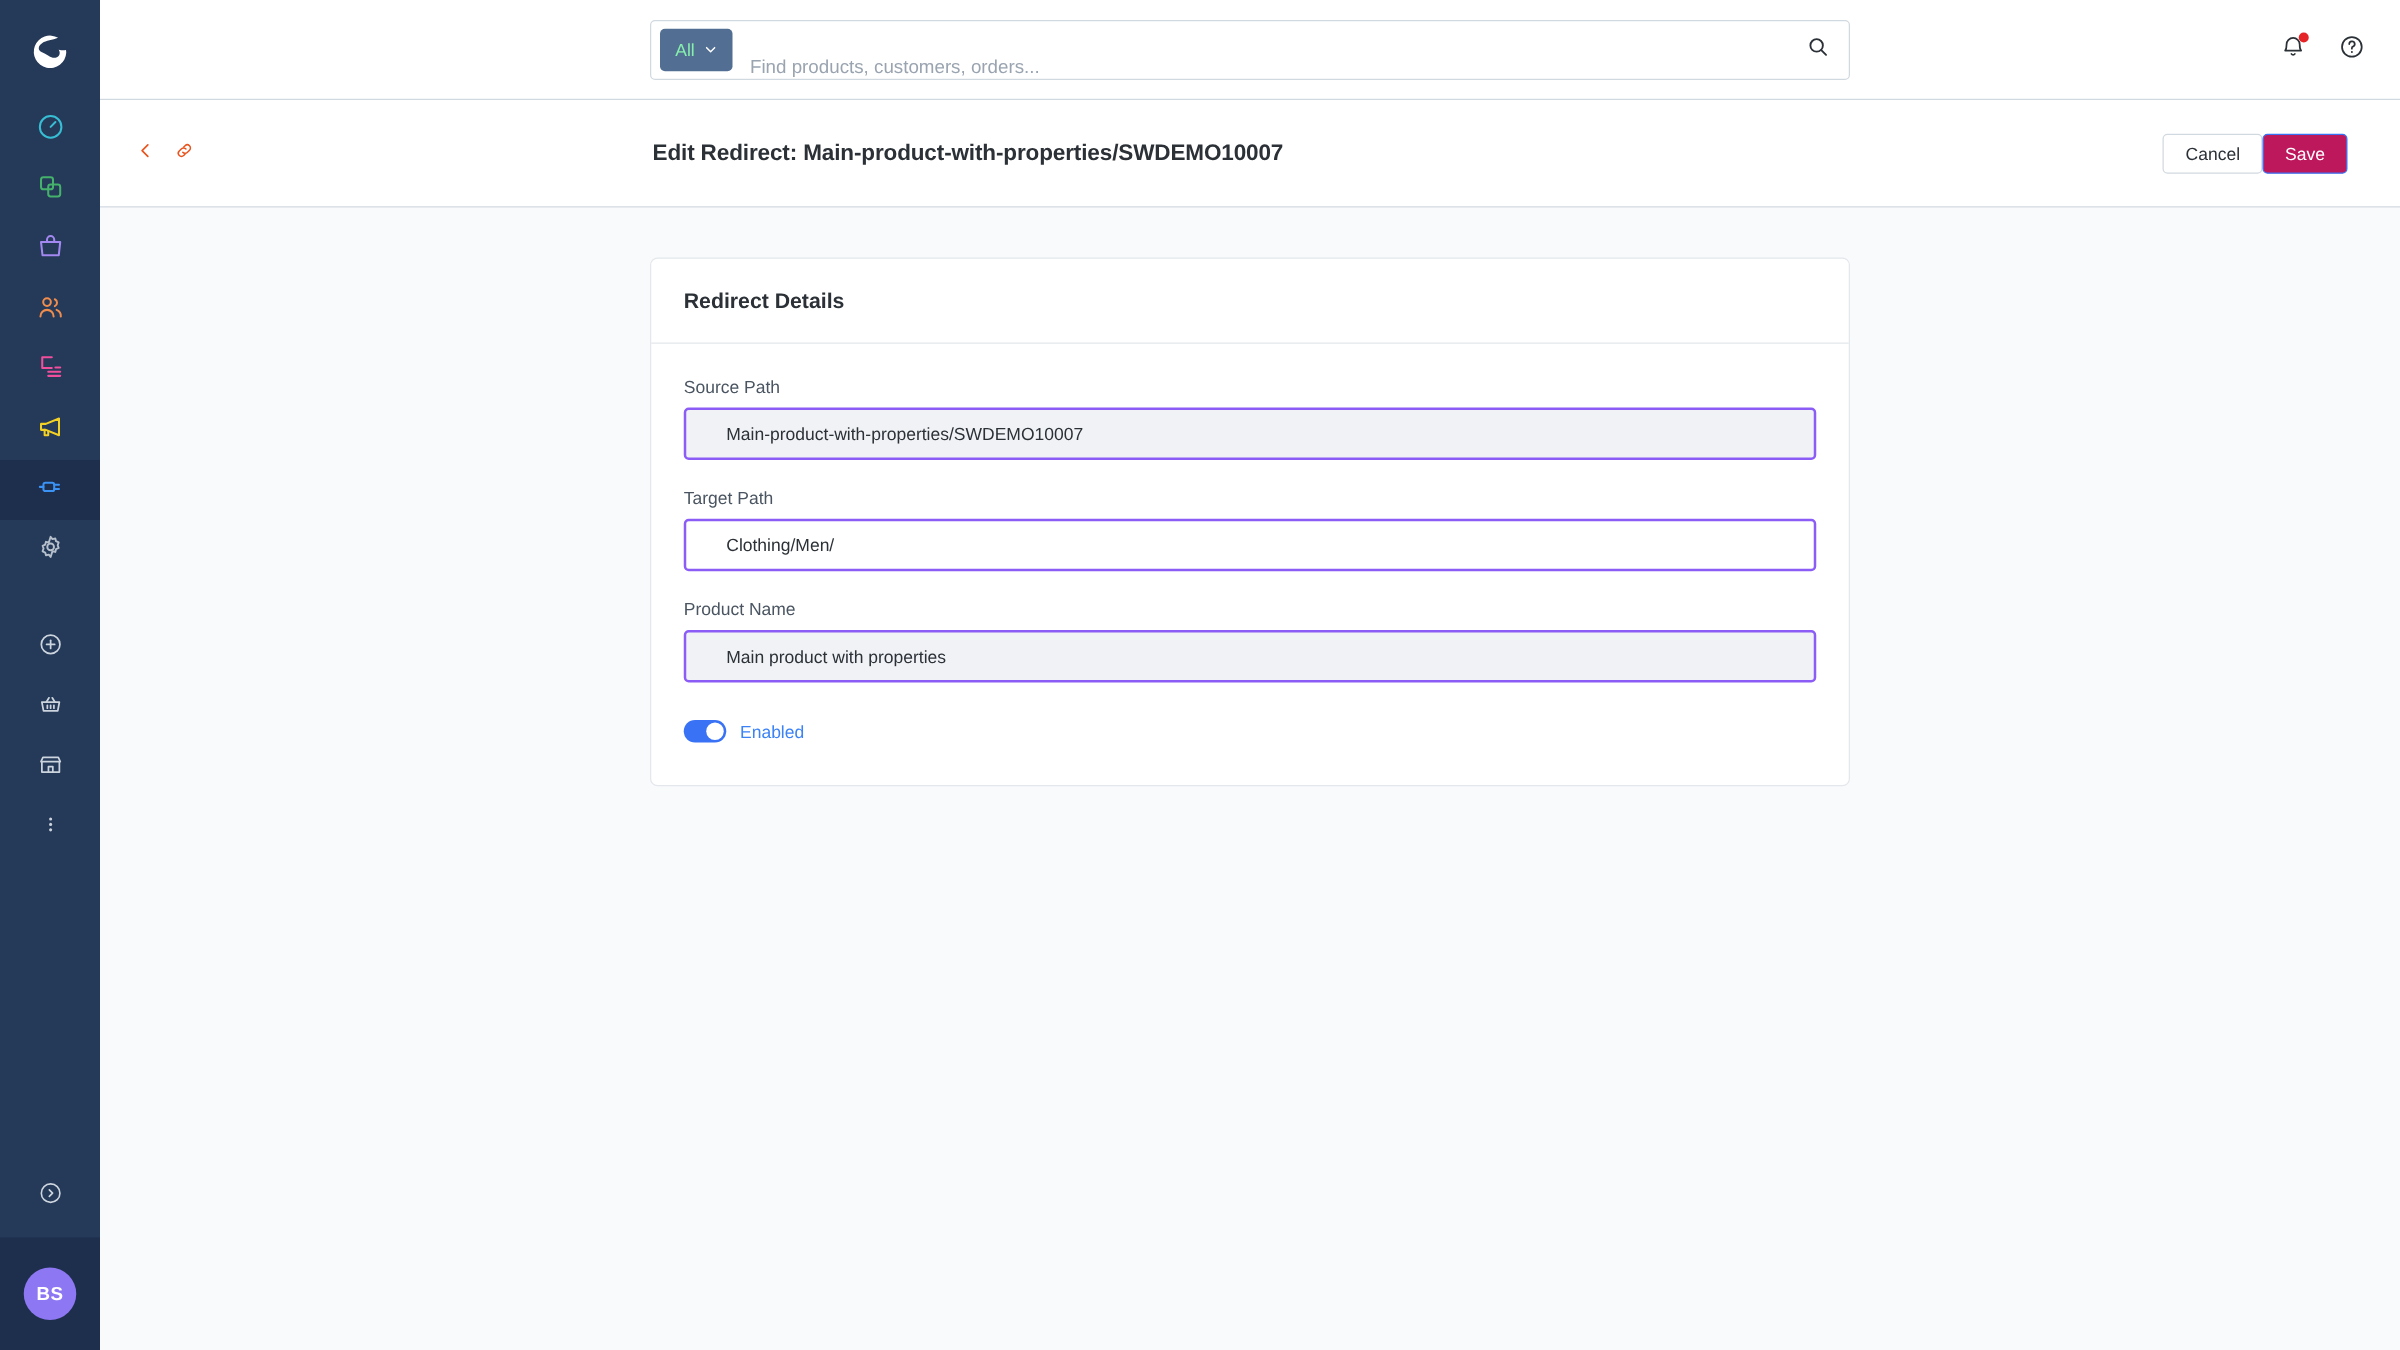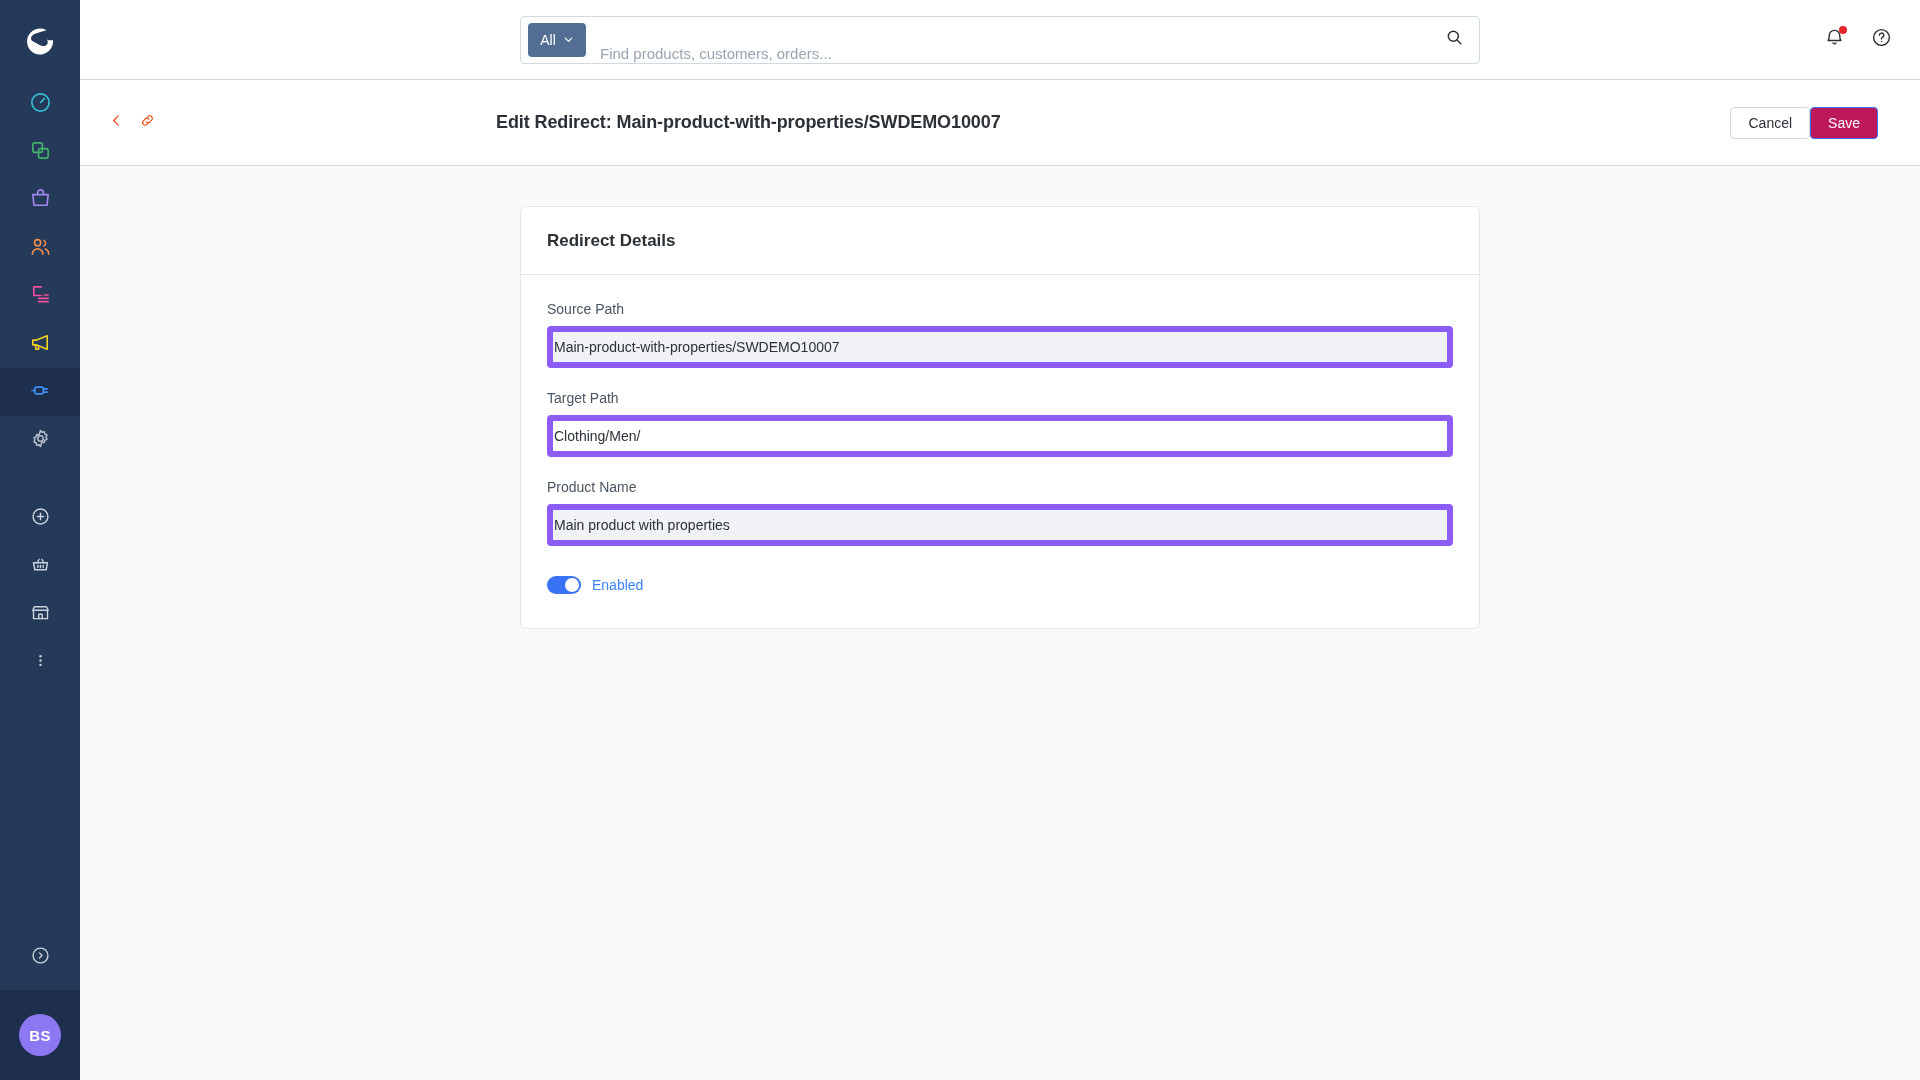--- a/index.html
+++ b/index.html
@@ -124,21 +124,21 @@
     position: absolute; left: 50%; transform: translateX(-50%);
     width: 960px;
   }
   .search-box {
     height: 48px; border: 1px solid #d1d9e0; border-radius: 4px;
     background: #fff; display: flex; align-items: center;
     padding: 0 8px 0 7px;
   }
   .scope-btn {
     height: 34px; min-width: 58px; border-radius: 4px;
-    background: #526f93; color: #ffffff;
+    background: #526f93; color: #86efac;
     display: flex; align-items: center; justify-content: center;
     gap: 7px; font-size: 14px; padding: 0 11px; cursor: pointer;
     flex: 0 0 auto;
   }
   .scope-btn .chev { display: block; }
   .search-input {
     flex: 1; border: 0; outline: 0; height: 44px;
     font-size: 15px; color: #2b3137; padding: 0 14px;
     font-family: "Liberation Sans", sans-serif; background: transparent; margin-top: 28px;
   }
@@ -162,21 +162,21 @@
   .smart-bar {
     height: 86px; background: #fff;
     border-bottom: 1px solid #d1d9e0;
     display: flex; align-items: center;
     padding: 0 42px 0 28px; flex: 0 0 86px;
   }
   .smart-bar-left { display: flex; align-items: center; gap: 14px; width: 300px; }
   .back-link, .link-icon-btn { cursor: pointer; display: flex; }
   .smart-bar-title {
     flex: 1; text-align: left; font-size: 18px; font-weight: 700;
-    color: #2b3137; letter-spacing: -.1px; margin-left: 88px;
+    color: #2b3137; letter-spacing: -.1px; margin-left: 114px;
   }
   .smart-bar-actions { display: flex; align-items: center; }
   .btn {
     height: 32px; padding: 0 17px; border-radius: 4px;
     font-size: 14px; cursor: pointer; border: 1px solid transparent;
     font-family: "Liberation Sans", sans-serif;
     display: flex; align-items: center; justify-content: center;
   }
   .btn-ghost { background: #fff; border-color: #d1d9e0; color: #2b3137; }
   .btn-primary { background: #be185d; color: #fff; border-color: #3a72f5; font-weight: 400; }
@@ -198,23 +198,23 @@
   }
   .card-title { font-size: 17px; font-weight: 700; color: #2b3137; }
   .card-body { padding: 26px 26px 34px 26px; }
 
   .field { margin-bottom: 22px; }
   .field-label {
     display: block; font-size: 14px; color: #4a5561;
     margin-bottom: 9px;
   }
   .field-input {
-    width: 100%; height: 42px; border: 6px solid #8b5cf6;
+    width: 100%; height: 42px; border: 2px solid #8b5cf6;
     border-radius: 4px; background: #fff; color: #2b3137;
-    font-size: 14px; padding: 0 1px; outline: none;
+    font-size: 14px; padding: 0 32px; outline: none;
     font-family: "Liberation Sans", sans-serif;
   }
   .field-input.disabled {
     background: #f0f2f5; color: #2b3137; cursor: not-allowed;
   }
   .number-wrap { position: relative; }
   .stepper {
     position: absolute; right: 12px; top: 0; height: 42px;
     display: flex; flex-direction: column; justify-content: center;
     gap: 4px;

